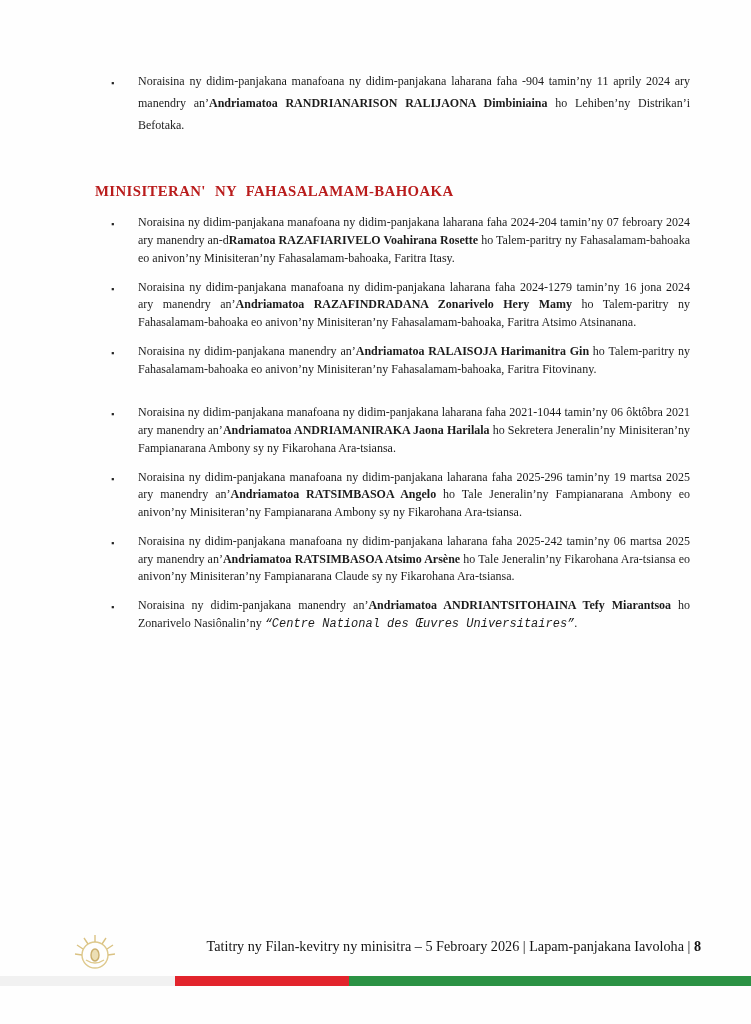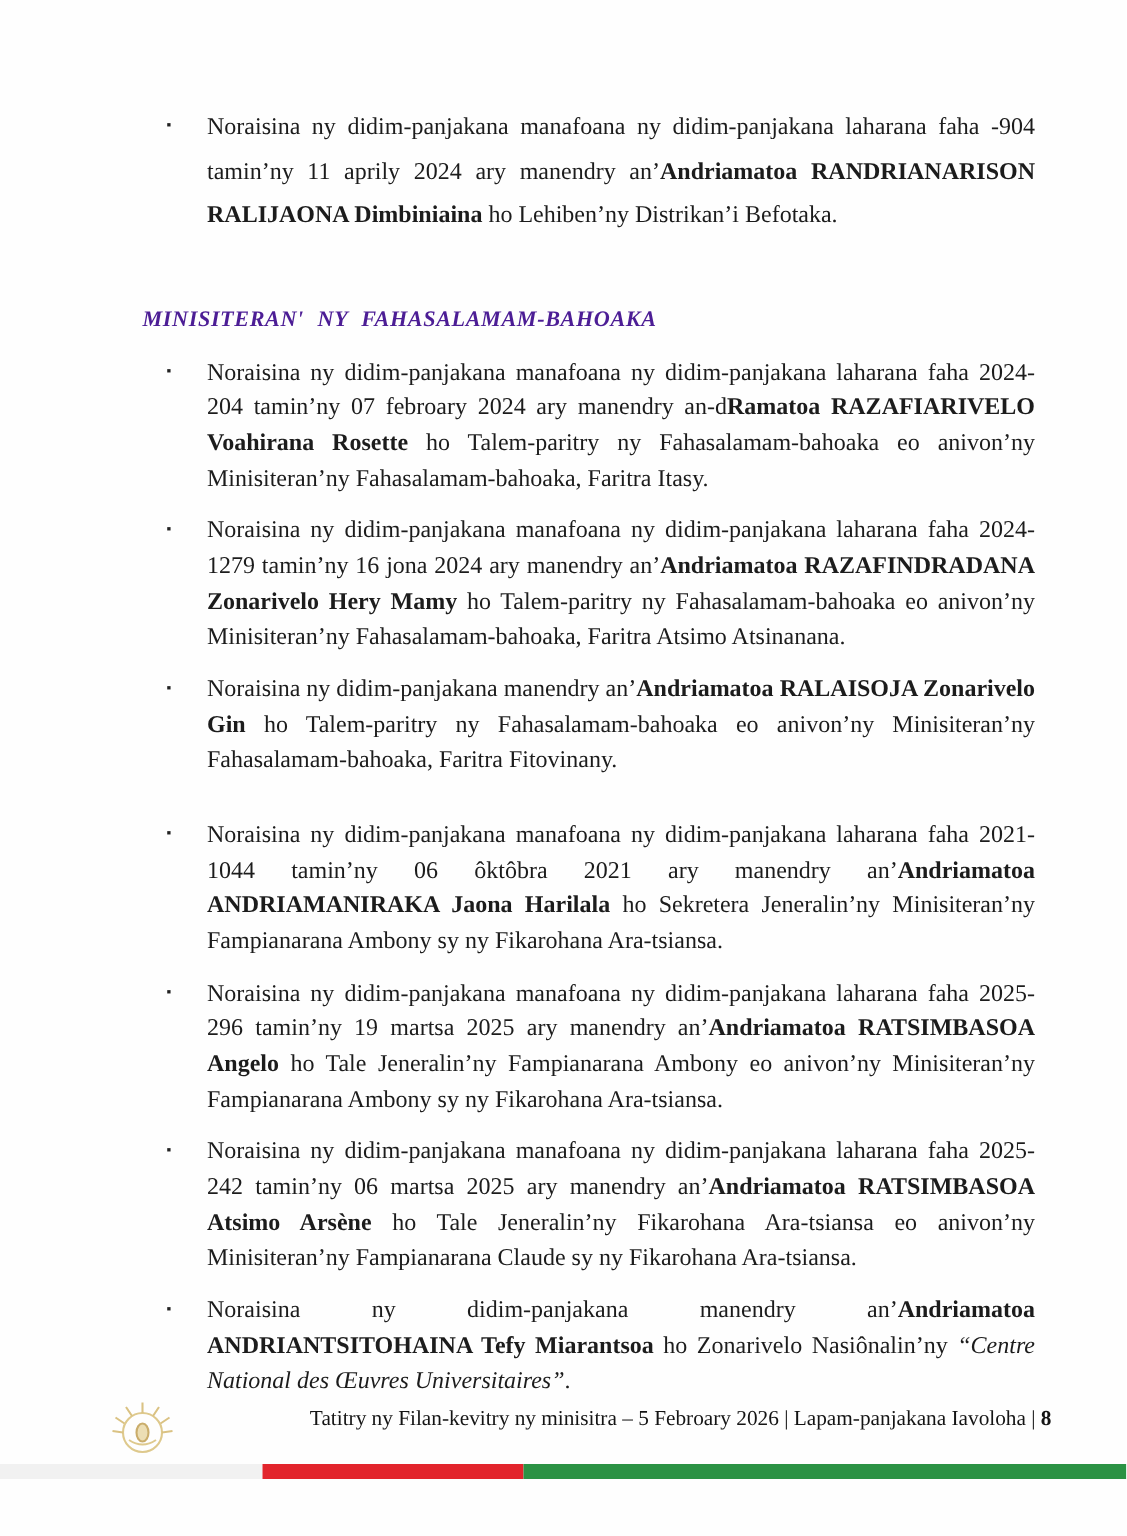--- a/index.html
+++ b/index.html
@@ -19,48 +19,47 @@
   .section + .section { margin-top: 26px; }
   .section.no-heading { margin-bottom: 42px; }
   .heading {
     font-size: 14.8px;
     font-weight: bold;
     margin: 0 0 10px 0;
     line-height: 1.75;
     text-align: justify;
     word-spacing: 5px;
     letter-spacing: 0.4px;
-    color: #4c1d95;
-    font-style: italic;
+    color: #b91c1c;
   }
   .bullet-item {
     display: flex;
     align-items: flex-start;
     padding-left: 16px;
     margin-bottom: 11px;
   }
   .bullet {
     width: 27px;
     flex: 0 0 27px;
     font-size: 9px;
     line-height: 21.6px;
     color: #222;
   }
   .item-text {
     margin: 0;
     flex: 1;
-    font-size: 16px;
+    font-size: 12px;
     line-height: 1.48;
     text-align: justify;
     hyphens: none;
   }
   .section.no-heading .bullet { line-height: 27px; }
   .section.no-heading .item-text { line-height: 1.85; }
   .item-text .bold { font-weight: bold; }
-  .item-text .italic { font-style: italic; }
+  .item-text .italic { font-style: italic; font-family: Liberation Mono, monospace; }
   .footer {
     position: absolute;
     left: 11px;
     top: 930px;
     width: 100%;
     height: 46px;
   }
   .logo {
     position: absolute;
     left: 62px;
@@ -116,21 +115,21 @@
       <p class="item-text"><span>Noraisina ny didim-panjakana manafoana ny didim-panjakana laharana faha 2024-204 tamin’ny 07 febroary 2024 ary manendry an-d</span><span class="bold">Ramatoa RAZAFIARIVELO Voahirana Rosette</span><span> ho Talem-paritry ny Fahasalamam-bahoaka eo anivon’ny Minisiteran’ny Fahasalamam-bahoaka, Faritra Itasy.</span></p>
     </div>
 
     <div class="bullet-item">
       <span class="bullet">▪</span>
       <p class="item-text"><span>Noraisina ny didim-panjakana manafoana ny didim-panjakana laharana faha 2024-1279 tamin’ny 16 jona 2024 ary manendry an’</span><span class="bold">Andriamatoa RAZAFINDRADANA Zonarivelo Hery Mamy</span><span> ho Talem-paritry ny Fahasalamam-bahoaka eo anivon’ny Minisiteran’ny Fahasalamam-bahoaka, Faritra Atsimo Atsinanana.</span></p>
     </div>
 
     <div class="bullet-item">
       <span class="bullet">▪</span>
-      <p class="item-text"><span>Noraisina ny didim-panjakana manendry an’</span><span class="bold">Andriamatoa RALAISOJA Zonarivelo Gin</span><span> ho Talem-paritry ny Fahasalamam-bahoaka eo anivon’ny Minisiteran’ny Fahasalamam-bahoaka, Faritra Fitovinany.</span></p>
+      <p class="item-text"><span>Noraisina ny didim-panjakana manendry an’</span><span class="bold">Andriamatoa RALAISOJA Harimanitra Gin</span><span> ho Talem-paritry ny Fahasalamam-bahoaka eo anivon’ny Minisiteran’ny Fahasalamam-bahoaka, Faritra Fitovinany.</span></p>
     </div>
   </div>
     </section>
 
     <section class="section">
       <div class="items">
     <div class="bullet-item">
       <span class="bullet">▪</span>
       <p class="item-text"><span>Noraisina ny didim-panjakana manafoana ny didim-panjakana laharana faha 2021-1044 tamin’ny 06 ôktôbra 2021 ary manendry an’</span><span class="bold">Andriamatoa ANDRIAMANIRAKA Jaona Harilala</span><span> ho Sekretera Jeneralin’ny Minisiteran’ny Fampianarana Ambony sy ny Fikarohana Ara-tsiansa.</span></p>
     </div>

